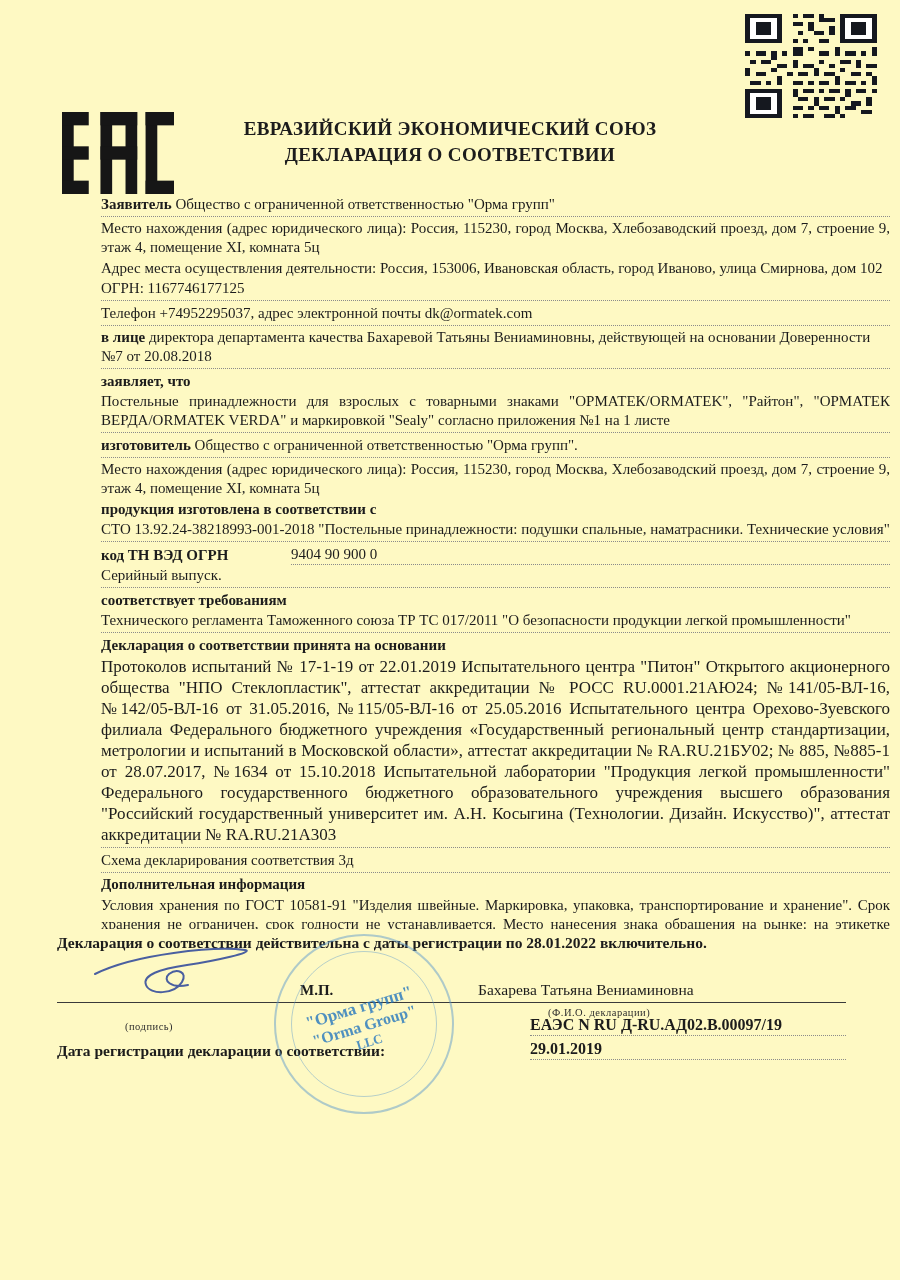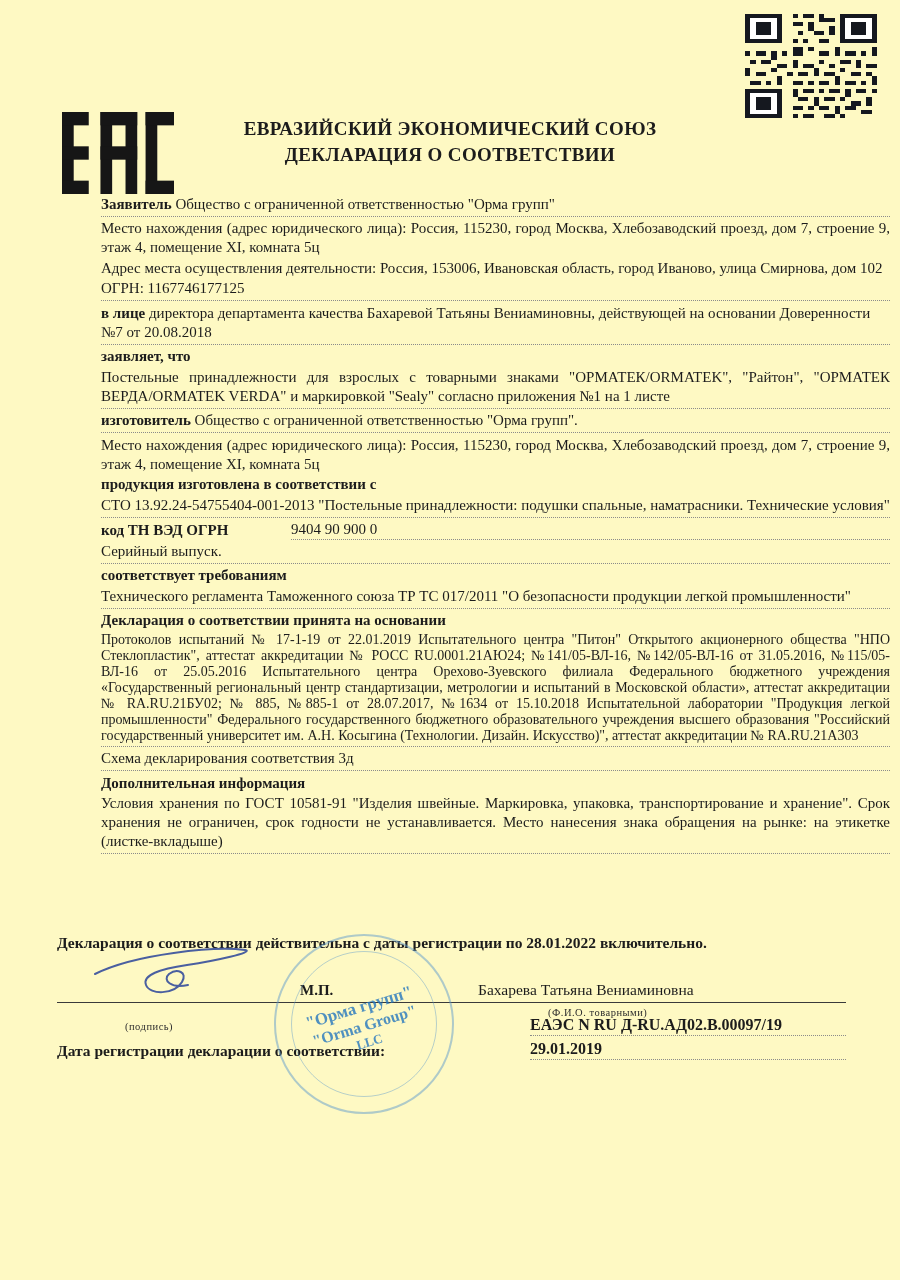--- a/index.html
+++ b/index.html
@@ -8,21 +8,21 @@
   
   .qr{position:absolute;left:745px;top:14px;width:132px;height:104px;}
   .eac{position:absolute;left:62px;top:112px;width:112px;height:82px;}
   .title{position:absolute;left:150px;top:116px;width:600px;text-align:center;
          font-weight:bold;font-size:19px;line-height:26px;letter-spacing:.4px;}
   
   .doc-body{position:absolute;left:57px;top:193px;width:789px;height:736px;overflow:hidden;margin-left:44px;}
   .row{font-size:15px;line-height:19px;padding:1.5px 0 0 0;}
   .row.sep{border-bottom:1px dotted #8b8b8b;padding-bottom:2px;margin-bottom:1px;}
   .row.j{text-align:justify;}
-  .row.small{font-size:14px;line-height:16px;text-align:justify;}
+  .row.small{font-size:17px;line-height:21px;text-align:justify;}
   .row b{font-weight:bold;}
   .row.head{font-weight:bold;}
   .tnved{display:flex;align-items:flex-end;}
   .tnved b{width:190px;flex:none;}
   .tnved .val{flex:1;border-bottom:1px dotted #8b8b8b;}
   
   .validity{position:absolute;left:57px;top:934px;width:789px;font-weight:bold;font-size:15.5px;}
   
   .sig-line{position:absolute;left:57px;top:1002px;width:789px;border-top:1.5px solid #3a3a3a;}
   .sig-svg{position:absolute;left:90px;top:944px;width:180px;height:60px;}
@@ -91,27 +91,28 @@
   <div class="title">
     <div>ЕВРАЗИЙСКИЙ ЭКОНОМИЧЕСКИЙ СОЮЗ</div>
     <div>ДЕКЛАРАЦИЯ О СООТВЕТСТВИИ</div>
   </div>
 
   <div class="doc-body">
     <div class="row sep"><b>Заявитель</b> <span>Общество с ограниченной ответственностью "Орма групп"</span></div>
     <div class="row j"><span>Место нахождения (адрес юридического лица): Россия, 115230, город Москва, Хлебозаводский проезд, дом 7, строение 9, этаж 4, помещение XI, комната 5ц</span></div>
     <div class="row j"><span>Адрес места осуществления деятельности: Россия, 153006, Ивановская область, город Иваново, улица Смирнова, дом 102</span></div>
     <div class="row sep"><span>ОГРН: 1167746177125</span></div>
+    <div class="row sep"><span>Телефон +74952295037, адрес электронной почты dk@ormatek.com</span></div>
     <div class="row sep"><b>в лице</b> <span>директора департамента качества Бахаревой Татьяны Вениаминовны, действующей на основании Доверенности №7 от 20.08.2018</span></div>
     <div class="row head"><span>заявляет, что</span></div>
     <div class="row j sep"><span>Постельные принадлежности для взрослых с товарными знаками "ОРМАТЕК/ORMATEK", "Райтон", "ОРМАТЕК ВЕРДА/ORMATEK VERDA" и маркировкой "Sealy" согласно приложения №1 на 1 листе</span></div>
     <div class="row sep"><b>изготовитель</b> <span>Общество с ограниченной ответственностью "Орма групп".</span></div>
     <div class="row j"><span>Место нахождения (адрес юридического лица): Россия, 115230, город Москва, Хлебозаводский проезд, дом 7, строение 9, этаж 4, помещение XI, комната 5ц</span></div>
     <div class="row head"><span>продукция изготовлена в соответствии с</span></div>
-    <div class="row j sep"><span>СТО 13.92.24-54755404-001-2013 "Постельные принадлежности: подушки спальные, наматрасники. Технические условия"</span></div>
+    <div class="row j sep"><span>СТО 13.92.24-38218993-001-2018 "Постельные принадлежности: подушки спальные, наматрасники. Технические условия"</span></div>
     <div class="row tnved">
         <b>код ТН ВЭД ОГРН</b>
         <span class="val">9404 90 900 0</span>
       </div>
     <div class="row sep"><span>Серийный выпуск.</span></div>
     <div class="row head"><span>соответствует требованиям</span></div>
     <div class="row j sep"><span>Технического регламента Таможенного союза ТР ТС 017/2011 "О безопасности продукции легкой промышленности"</span></div>
     <div class="row head"><span>Декларация о соответствии принята на основании</span></div>
     <div class="row small sep"><span>Протоколов испытаний № 17-1-19 от 22.01.2019 Испытательного центра "Питон" Открытого акционерного общества "НПО Стеклопластик", аттестат аккредитации № РОСС RU.0001.21АЮ24; №141/05-ВЛ-16, №142/05-ВЛ-16 от 31.05.2016, №115/05-ВЛ-16 от 25.05.2016 Испытательного центра Орехово-Зуевского филиала Федерального бюджетного учреждения «Государственный региональный центр стандартизации, метрологии и испытаний в Московской области», аттестат аккредитации № RA.RU.21БУ02; № 885, №885-1 от 28.07.2017, №1634 от 15.10.2018 Испытательной лаборатории "Продукция легкой промышленности" Федерального государственного бюджетного образовательного учреждения высшего образования "Российский государственный университет им. А.Н. Косыгина (Технологии. Дизайн. Искусство)", аттестат аккредитации № RA.RU.21А303</span></div>
     <div class="row sep"><span>Схема декларирования соответствия 3д</span></div>
@@ -121,21 +122,21 @@
 
   <div class="validity">Декларация о соответствии действительна с даты регистрации по 28.01.2022 включительно.</div>
 
   <svg class="sig-svg" viewBox="0 0 180 60">
     <path d="M5 30 C45 10 125 2 155 6 C166 8 124 17 97 21 C70 25 52 31 56 41 C60 51 84 51 92 38 C98 28 87 24 79 30 C72 36 81 45 98 41" fill="none" stroke="#4a5fa0" stroke-width="2" stroke-linecap="round"></path>
   </svg>
   <div class="sig-line"></div>
   <div class="cap cap-sign">(подпись)</div>
   <div class="mp">М.П.</div>
   <div class="fio">Бахарева Татьяна Вениаминовна</div>
-  <div class="cap cap-fio">(Ф.И.О. товарными)</div>
+  <div class="cap cap-fio">(Ф.И.О. декларации)</div>
 
   <div class="stamp">
     <div class="stamp-inner"></div>
     <div class="stamp-text">
       <div class="s1">"Орма групп"</div>
       <div class="s2">"Orma Group"</div>
       <div class="s3">LLC</div>
     </div>
   </div>
 

